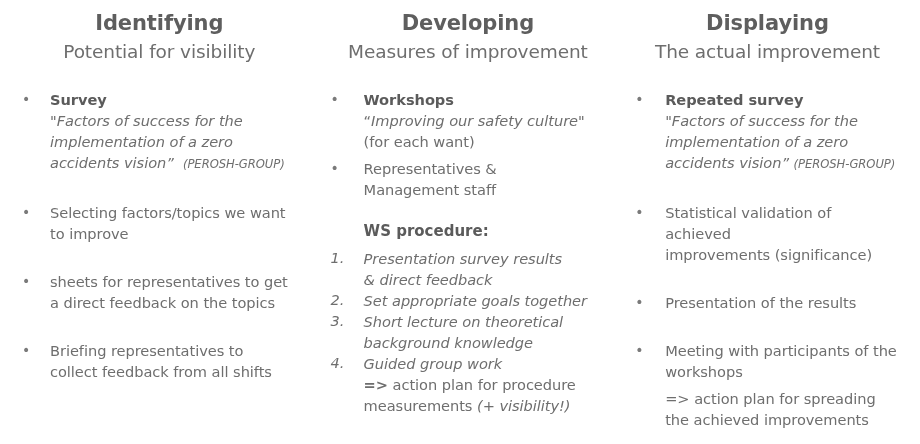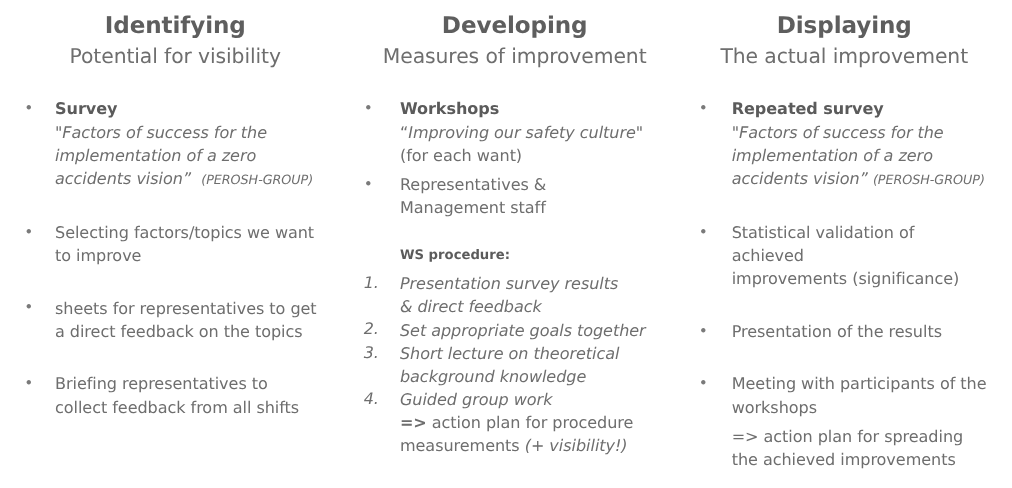--- a/index.html
+++ b/index.html
@@ -98,21 +98,21 @@
   .col-1 { padding-left: 22px; padding-right: 10px; }
   .col-2 { padding-left: 24px; padding-right: 8px; }
   .col-3 { padding-left: 22px; padding-right: 20px; }
   .col-2 .item-row { padding-left: 33px; }
   .col-2 .marker { width: 28px; }
   .col-3 .item-row { padding-left: 30px; }
   .col-1 .col-body { margin-top: 25px; }
   .col-2 .col-body { margin-top: 25px; }
   .col-3 .col-body { margin-top: 25px; }
   .heading-ws {
-    font-size: 12px;
+    font-size: 15px;
     font-weight: bold;
     color: #5b5b5b;
     line-height: 21px;
   }
 </style>
 </head>
 <body>
 
 <div class="slide">
   <div class="columns">

